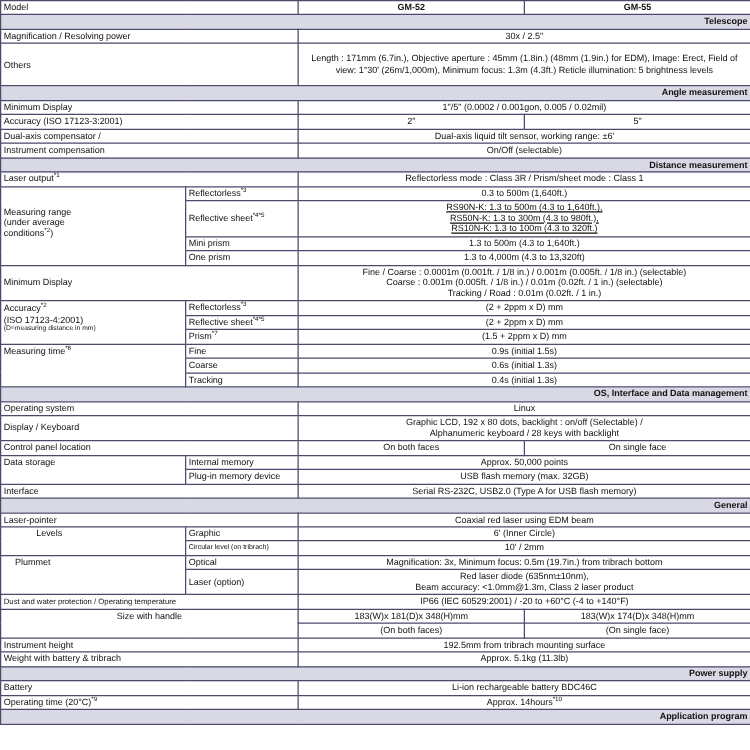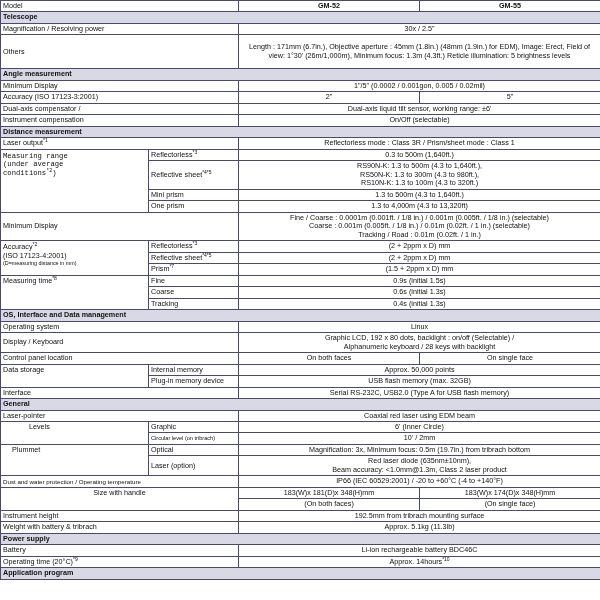--- a/index.html
+++ b/index.html
@@ -24,21 +24,21 @@
     border: 1px solid #4a4a6a;
     padding: 1px 2px;
     vertical-align: middle;
     line-height: 1.18;
     height: 10px;
     box-sizing: border-box;
   }
   .sec {
     background: #d9d9e6;
     font-weight: bold;
-    text-align: left;
+    text-align: right;
     padding-left: 3px;
   }
   .lbl {
     text-align: left;
     padding-left: 3px;
   }
   .sublbl {
     text-align: left;
     padding-left: 3px;
   }
@@ -101,31 +101,31 @@
 
   <tr>
     <td class="sec" colspan="4">Distance measurement</td>
   </tr>
   <tr>
     <td class="lbl" colspan="2"><span>Laser output</span><sup>*1</sup></td>
     <td class="ctr" colspan="2">Reflectorless mode : Class 3R / Prism/sheet mode : Class 1</td>
   </tr>
 
   <tr>
-    <td class="lbl" rowspan="4" style="vertical-align:top;padding-top:2px;font-family:Liberation Mono, monospace;">
+    <td class="lbl" rowspan="4" style="vertical-align:top;padding-top:16px;">
       <div>Measuring range</div>
       <div>(under average</div>
       <div><span>conditions</span><sup>*2</sup><span>)</span></div>
     </td>
     <td class="sublbl"><span>Reflectorless</span><sup>*3</sup></td>
     <td class="ctr" colspan="2">0.3 to 500m (1,640ft.)</td>
   </tr>
   <tr>
     <td class="sublbl"><span>Reflective sheet</span><sup>*4*5</sup></td>
-    <td class="ctr multi" colspan="2" style="height:28px;white-space:pre-line;">RS90N-K: 1.3 to 500m (4.3 to 1,640ft.),
+    <td class="ctr multi" colspan="2" style="height:28px;white-space:pre-line;text-decoration:underline;">RS90N-K: 1.3 to 500m (4.3 to 1,640ft.),
 RS50N-K: 1.3 to 300m (4.3 to 980ft.),
 RS10N-K: 1.3 to 100m (4.3 to 320ft.)</td>
   </tr>
   <tr>
     <td class="sublbl">Mini prism</td>
     <td class="ctr" colspan="2">1.3 to 500m (4.3 to 1,640ft.)</td>
   </tr>
   <tr>
     <td class="sublbl">One prism</td>
     <td class="ctr" colspan="2">1.3 to 4,000m (4.3 to 13,320ft)</td>

